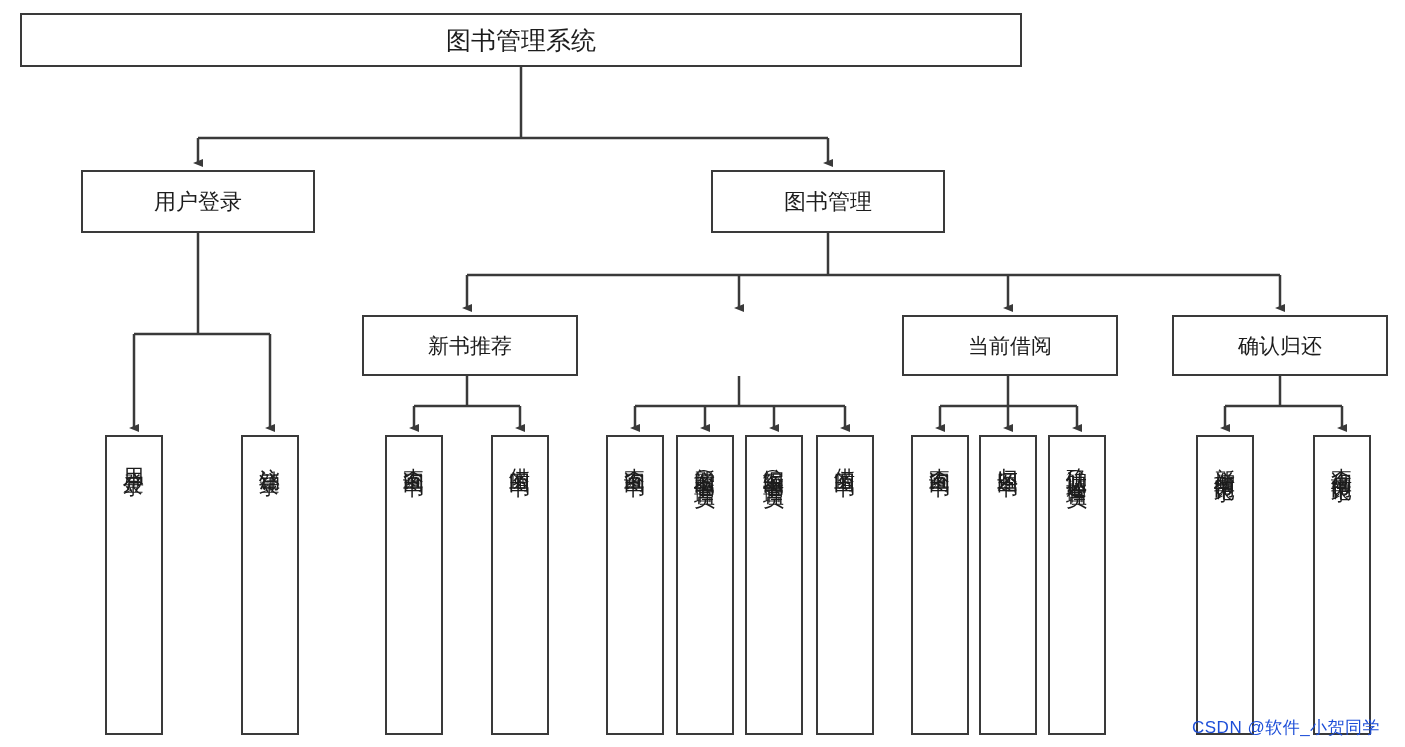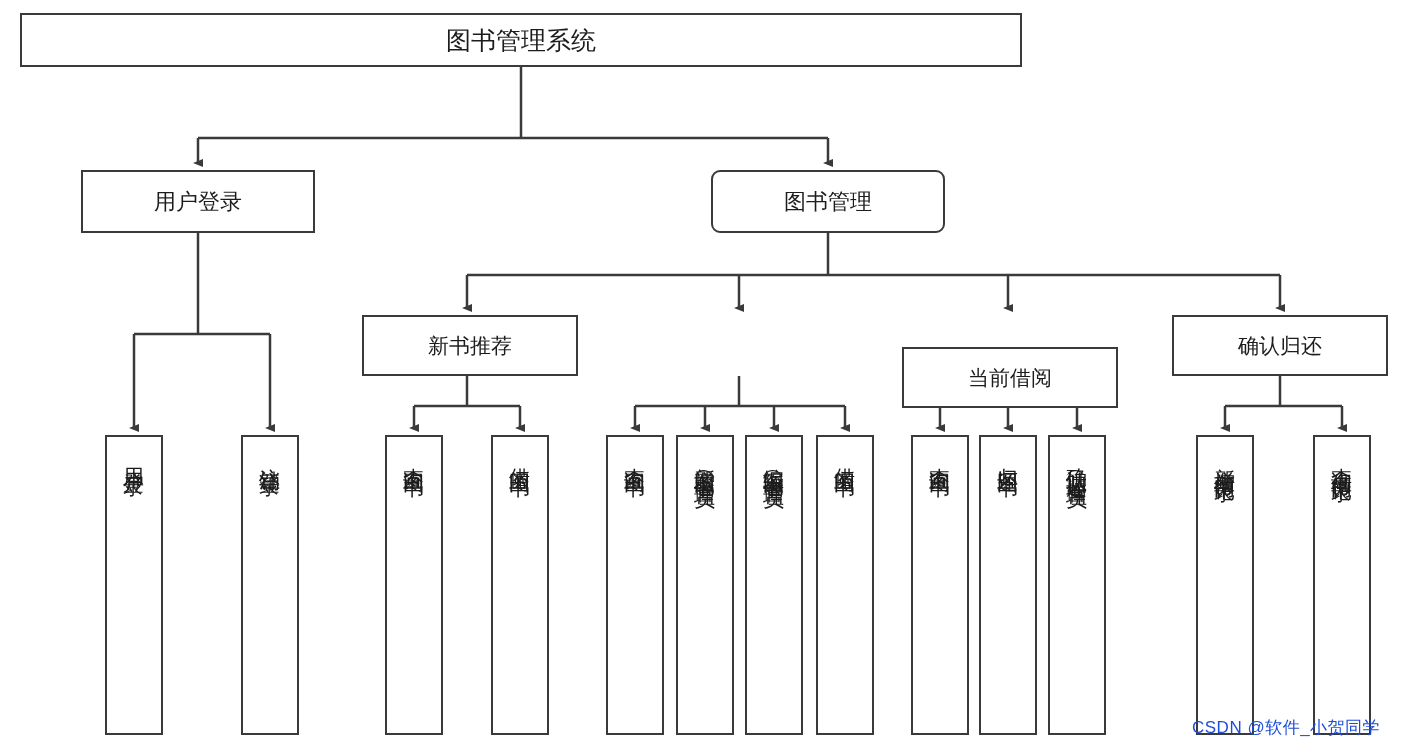--- a/index.html
+++ b/index.html
@@ -124,28 +124,28 @@
     </g>
   </svg>
 
   <div class="node root" style="left:20px; top:13px; width:1002px; height:54px;">
     <span>图书管理系统</span>
   </div>
 
   <div class="node l2" style="left:81px; top:170px; width:234px; height:63px;">
     <span>用户登录</span>
   </div>
-  <div class="node l2" style="left:711px; top:170px; width:234px; height:63px;border-radius:9px;">
+  <div class="node l2" style="left:711px; top:170px; width:234px; height:63px;">
     <span>图书管理</span>
   </div>
 
   <div class="node l3" style="left:362px; top:315px; width:216px; height:61px;">
     <span>新书推荐</span>
   </div>
-  <div class="node l3" style="left:902px; top:315px; width:216px; height:61px;margin-top:32px;">
+  <div class="node l3" style="left:902px; top:315px; width:216px; height:61px;">
     <span>当前借阅</span>
   </div>
   <div class="node l3" style="left:1172px; top:315px; width:216px; height:61px;">
     <span>确认归还</span>
   </div>
 
   <div class="node leaf" style="left:105px; top:435px; width:58px; height:300px;">
     <span class="vtext">用户登录</span>
   </div>
   <div class="node leaf" style="left:241px; top:435px; width:58px; height:300px;">

